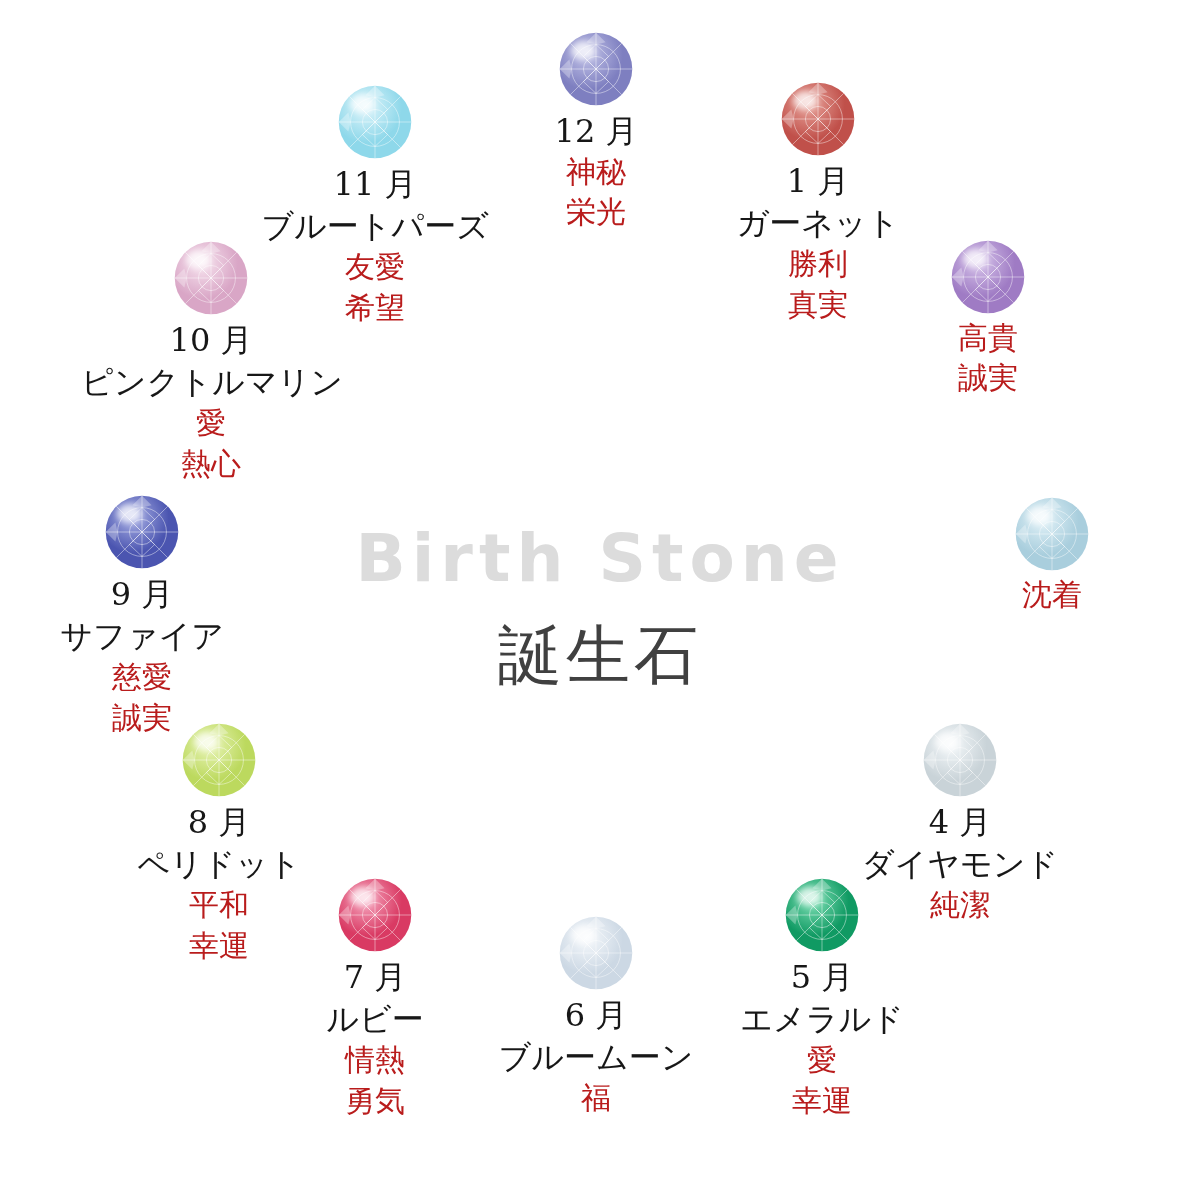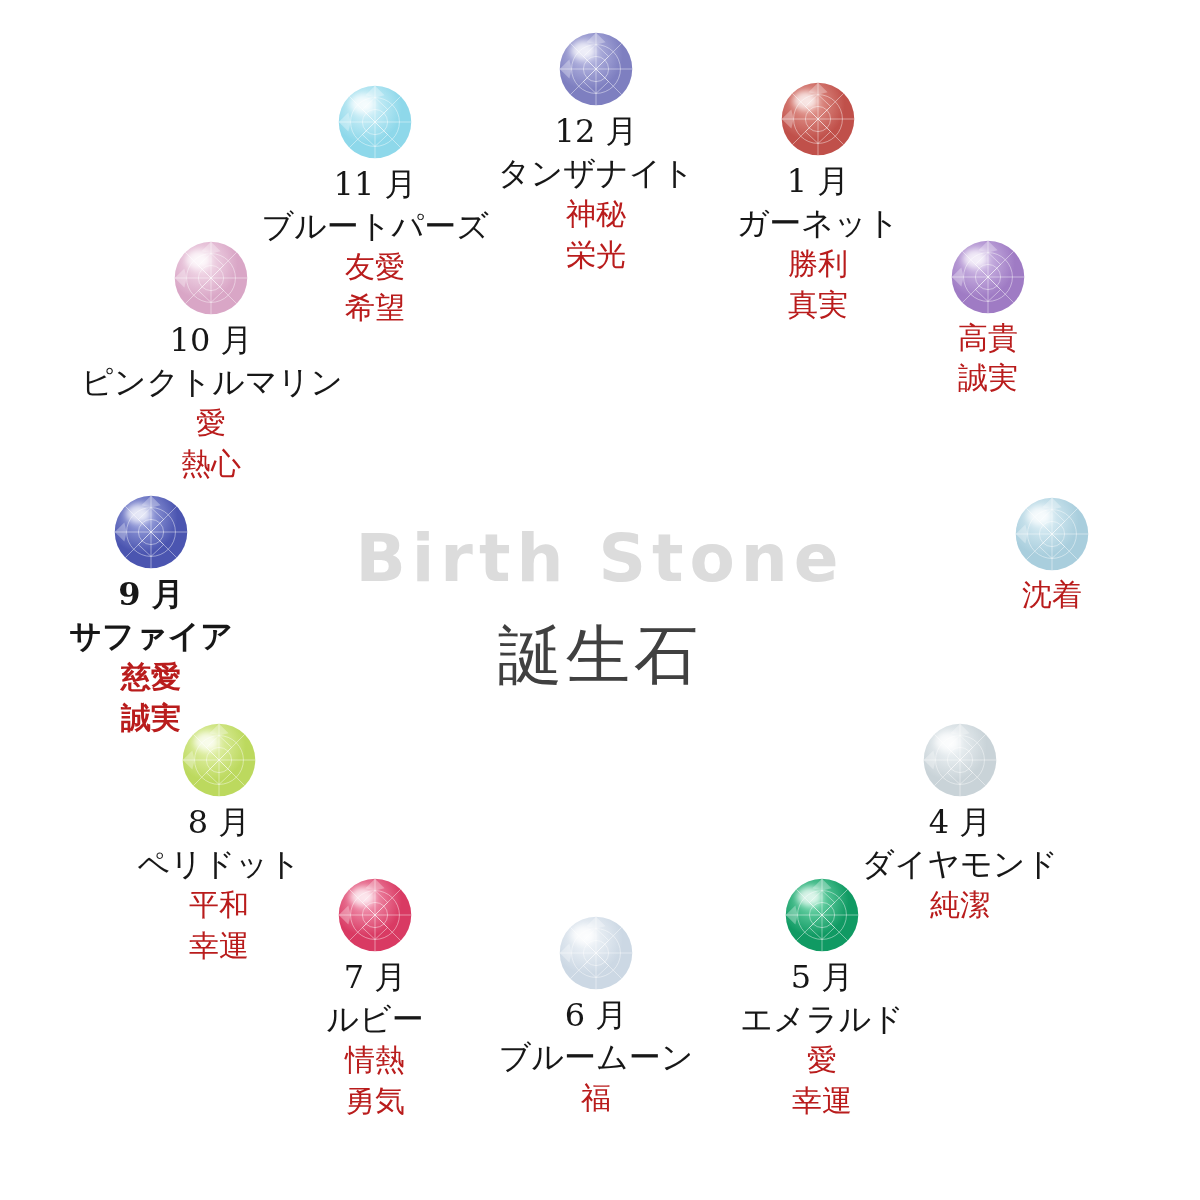--- a/index.html
+++ b/index.html
@@ -328,21 +328,21 @@
           </svg><div class="shine"></div></div>
         <div class="label-main">
           <span class="m">8 月</span>
           <span class="n">ペリドット</span>
         </div>
         <div class="kw">
           <span>平和</span>
           <span>幸運</span>
         </div>
       </div>
-      <div class="stone-entry" style="left: 151px; top: 495px; font-weight: bold;">
+      <div class="stone-entry" style="left: 142px; top: 495px;">
         <div class="gem"><svg viewBox="0 0 100 100" width="74" height="74" aria-hidden="true">
             <defs>
               <radialGradient id="g9" cx="38%" cy="30%" r="72%">
                 <stop offset="0%" stop-color="#a9b0e5"></stop>
                 <stop offset="68%" stop-color="#4b55b0"></stop>
                 <stop offset="100%" stop-color="#4b55b0"></stop>
               </radialGradient>
             </defs>
             <circle cx="50" cy="50" r="49" fill="url(#g9)"></circle>
             <g stroke="rgba(255,255,255,0.55)" stroke-width="1.1" fill="none">
@@ -445,21 +445,20 @@
               <path d="M50 17 L67 33 L50 50 L33 33 Z"></path>
               <path d="M50 50 L67 67 L50 83 L33 67 Z"></path>
             </g>
             <g fill="rgba(255,255,255,0.30)">
               <path d="M50 1 L63 14 L50 17 L37 14 Z"></path>
               <path d="M1 50 L14 37 L17 50 L14 63 Z"></path>
             </g>
           </svg><div class="shine"></div></div>
         <div class="label-main">
           <span class="m">12 月</span>
-          <span class="n">タンザナイト</span>
         </div>
         <div class="kw">
           <span>神秘</span>
           <span>栄光</span>
         </div>
       </div>
     </div>
 
 </div>
 

